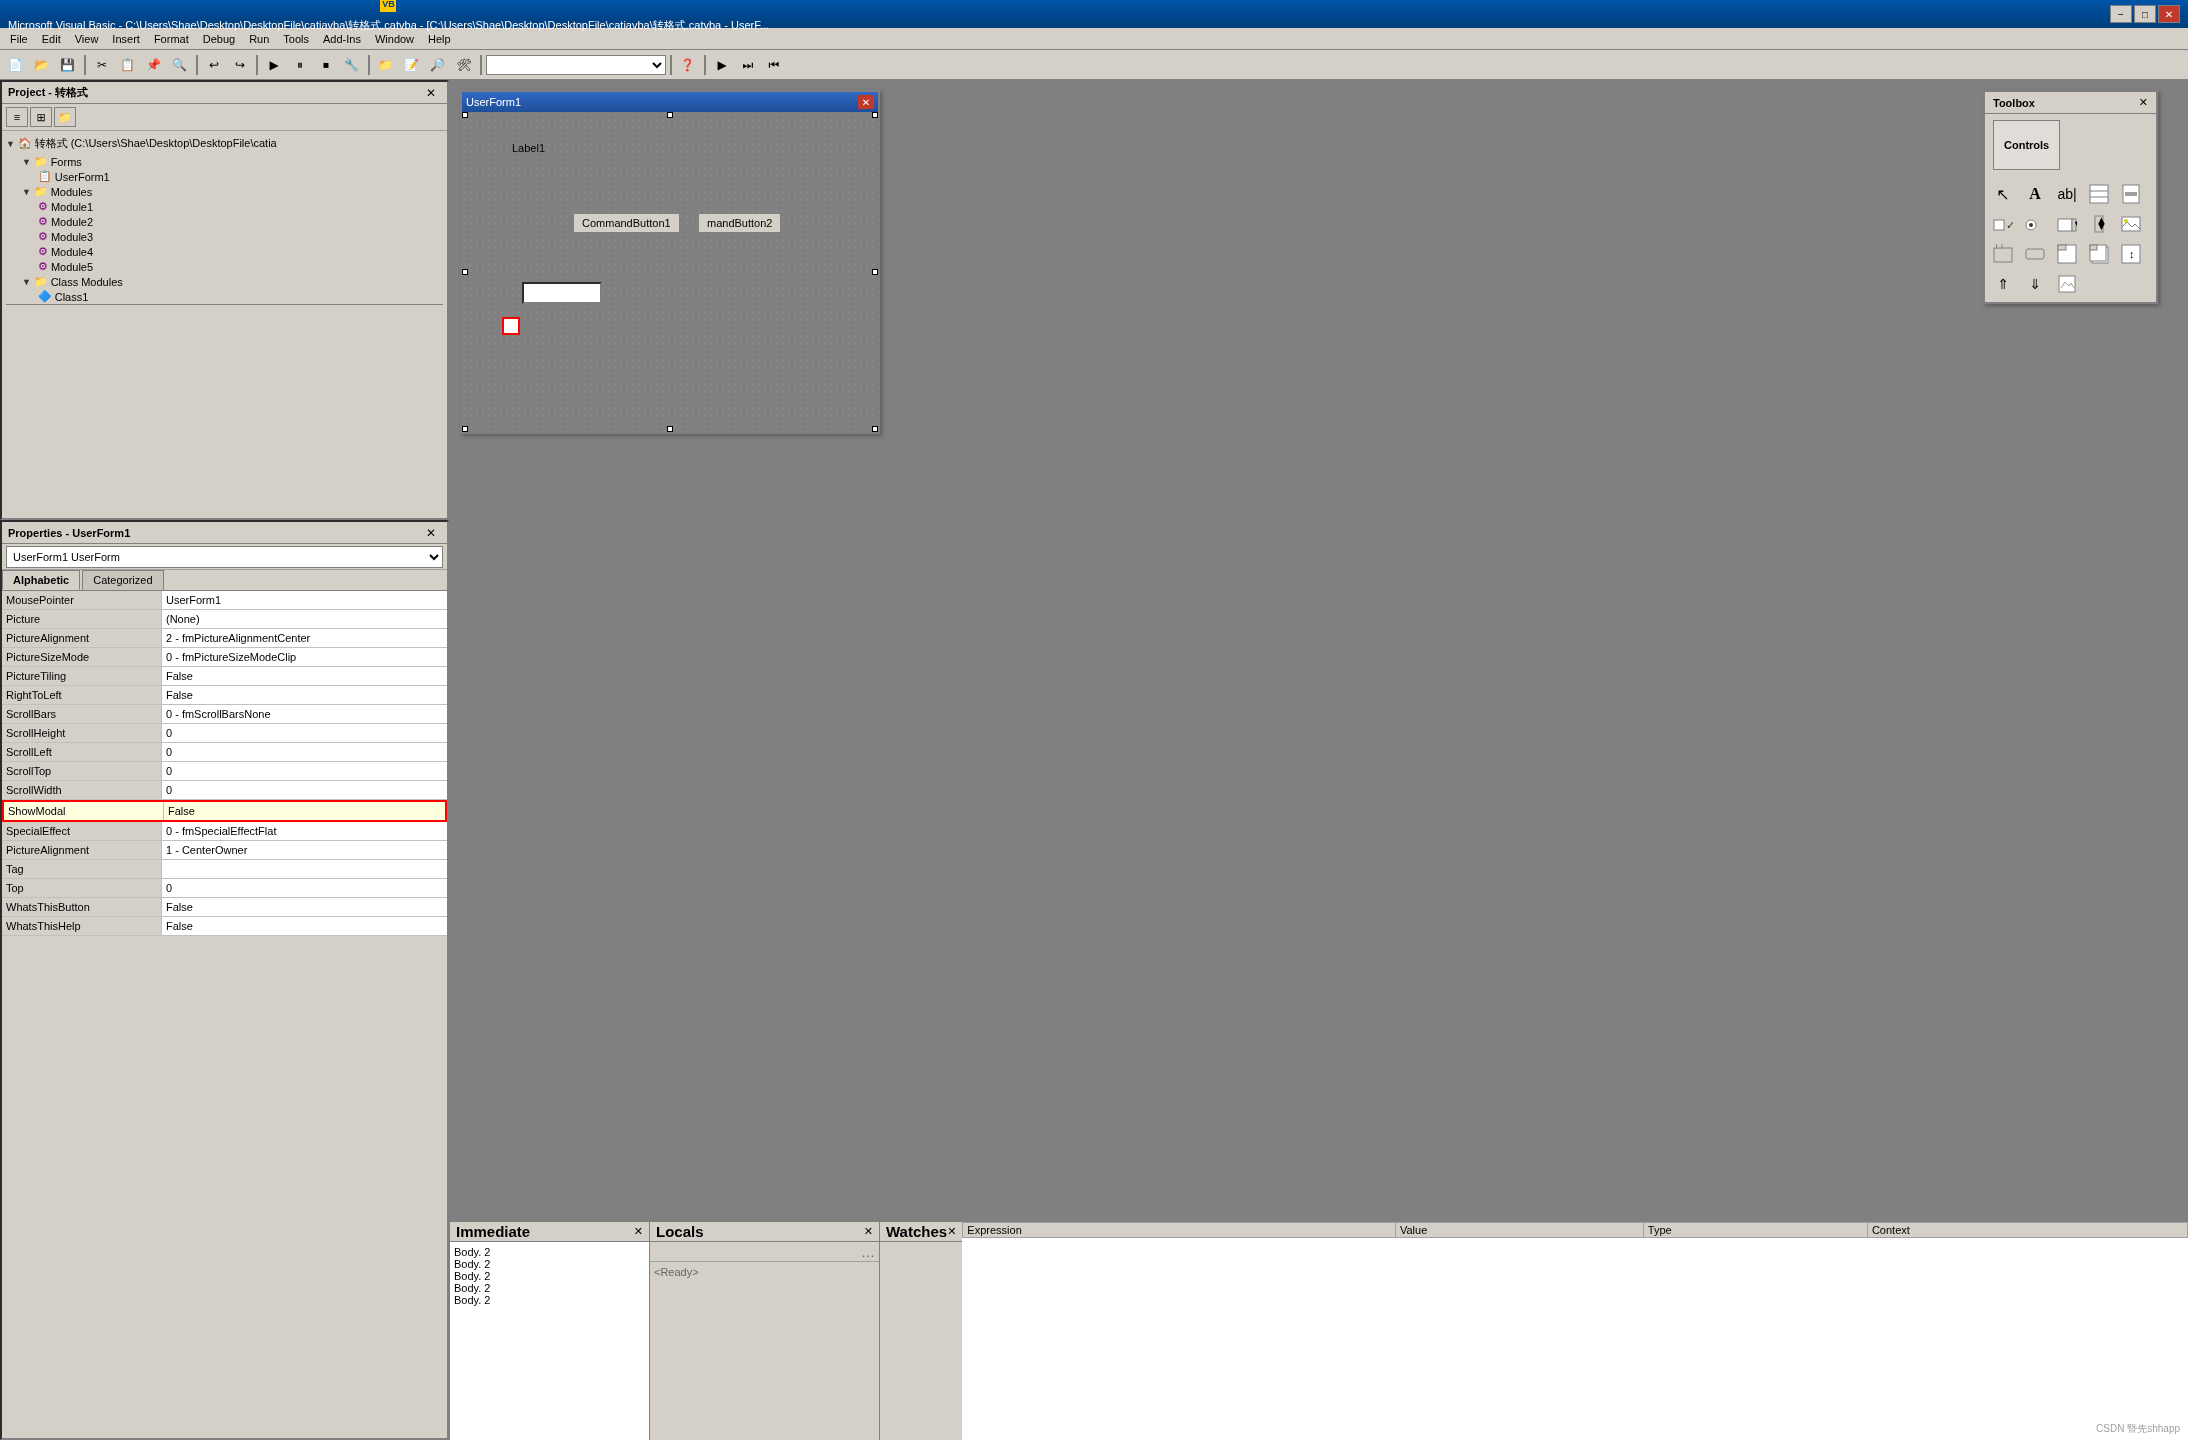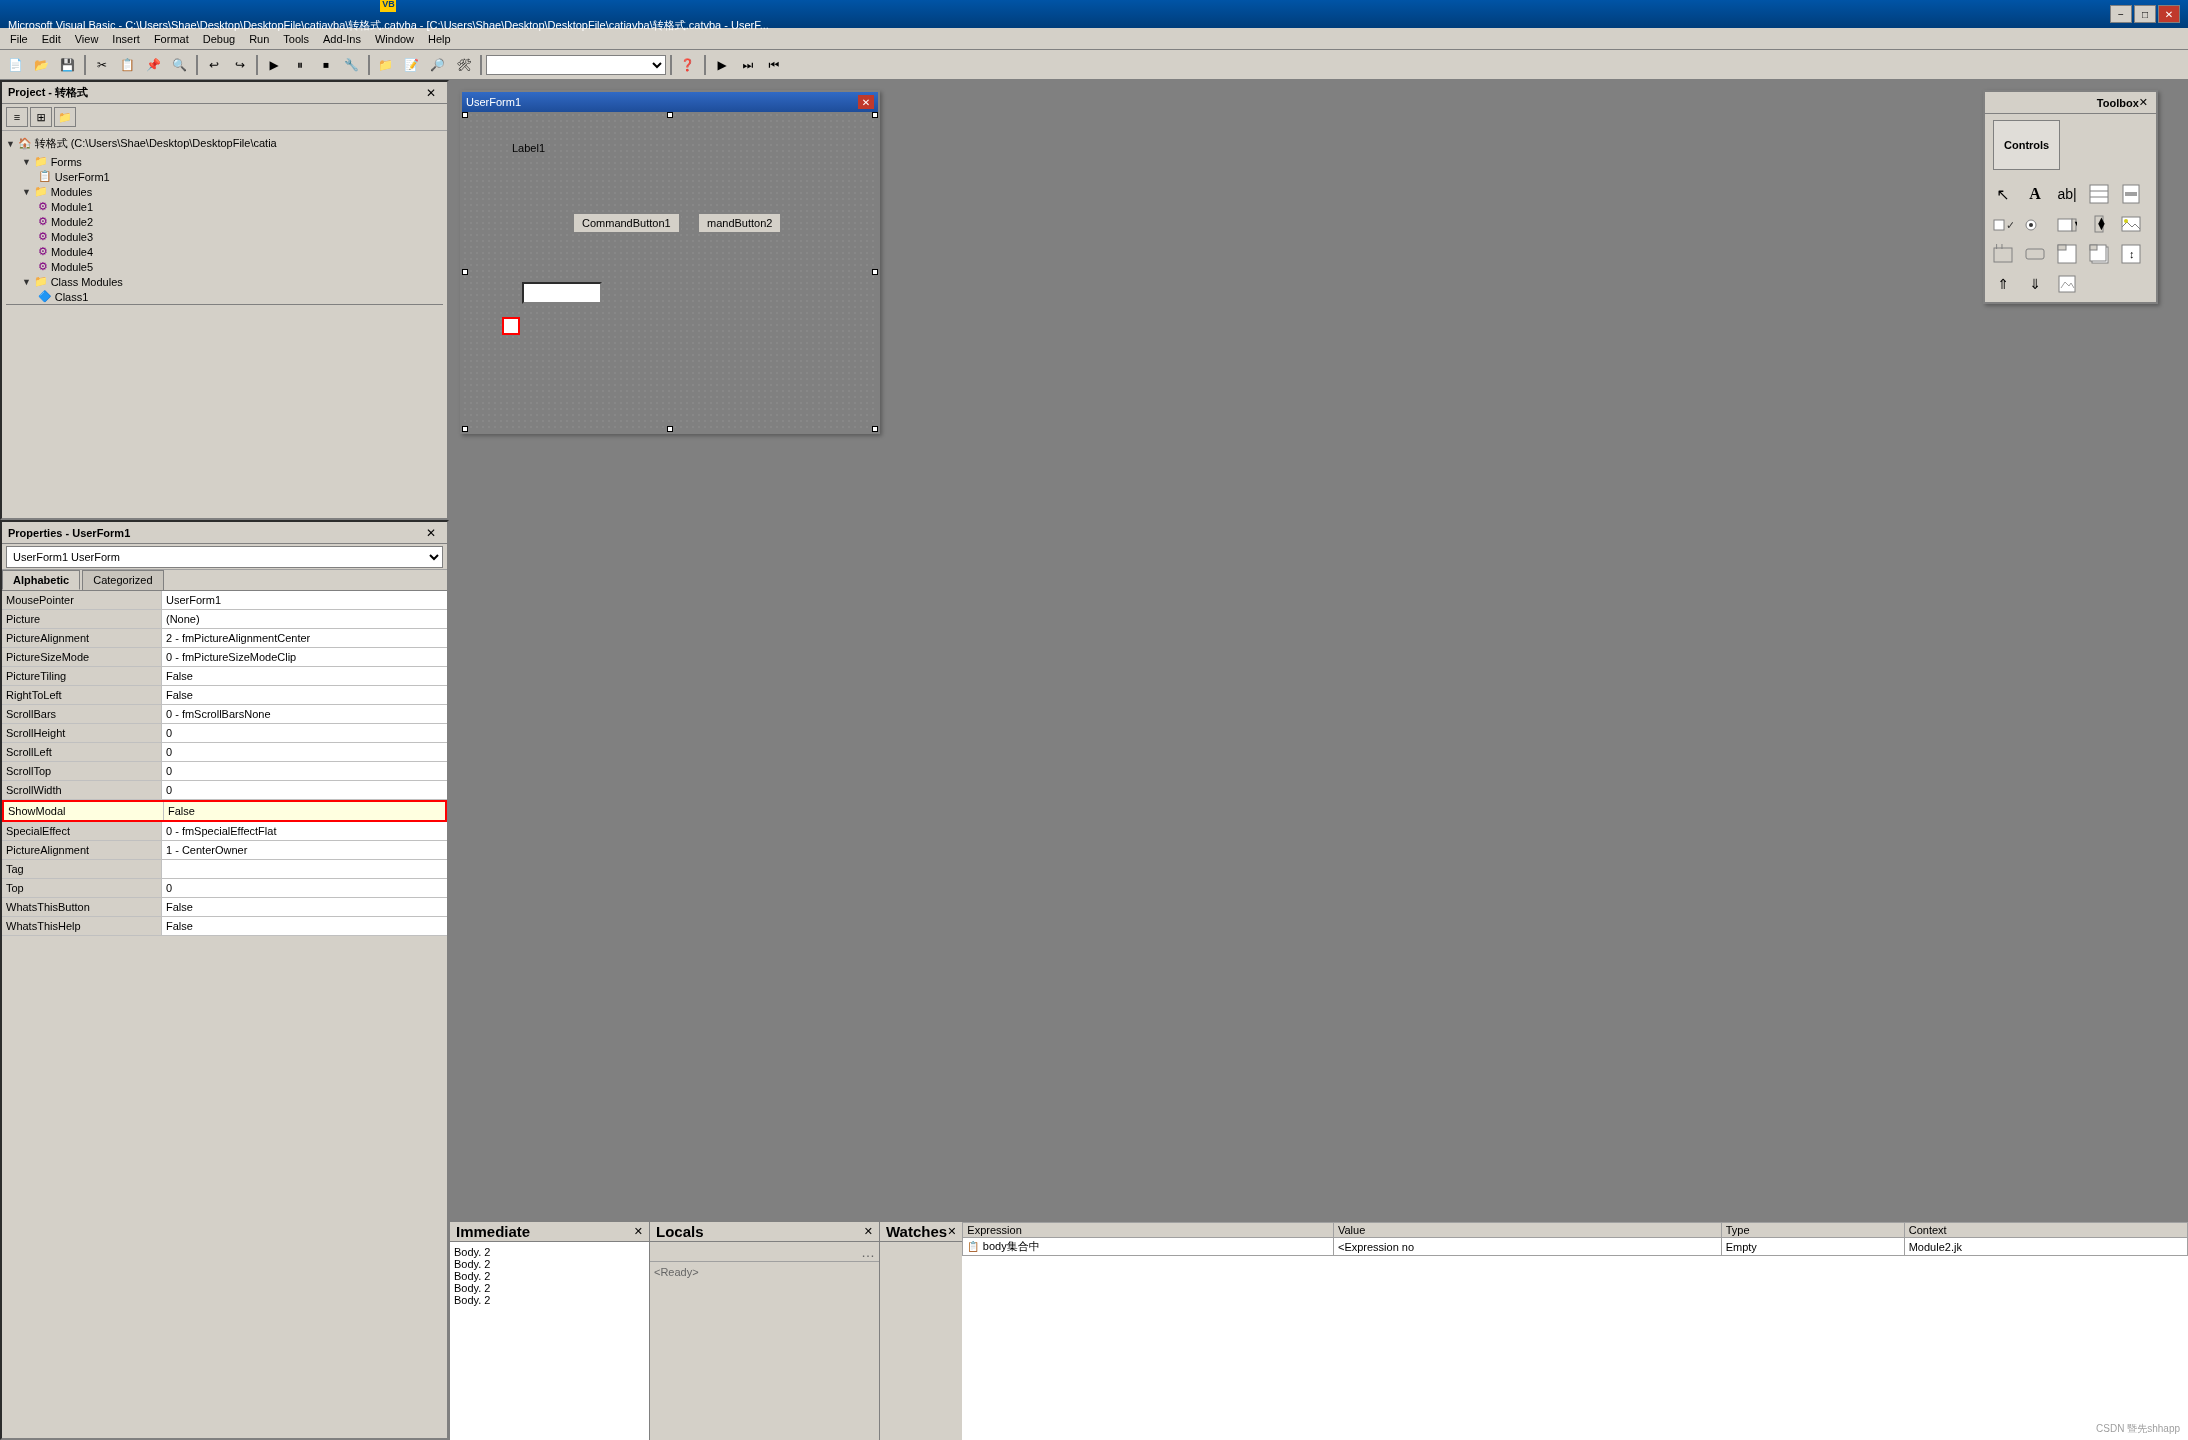--- a/index.html
+++ b/index.html
@@ -216,21 +216,21 @@
       border: 2px solid #808080;
       box-shadow: 2px 2px 4px rgba(0,0,0,0.3);
     }
     .toolbox-header {
       background: #d4d0c8;
       padding: 4px 8px;
       font-size: 12px;
       font-weight: bold;
       border-bottom: 1px solid #808080;
       display: flex;
-      justify-content: flex-end;
+      justify-content: space-between;
       align-items: center;
     }
     .toolbox-tab {
       padding: 18px 10px;
       background: #e0ddd8;
       border: 1px solid #808080;
       font-size: 11px;
       font-weight: bold;
       cursor: pointer;
       display: inline-block;
@@ -676,28 +676,20 @@
           <table class="debug-table">
             <thead>
               <tr>
                 <th>Expression</th>
                 <th>Value</th>
                 <th>Type</th>
                 <th>Context</th>
               </tr>
             </thead>
             <tbody>
-              <tr class="table-row">
-                <td>
-                  <span class="debug-row-icon">📋</span> body集合中
-                </td>
-                <td>&lt;Expression no</td>
-                <td>Empty</td>
-                <td>Module2.jk</td>
-              </tr>
             </tbody>
           </table>
         </div>
       </div>
 
     </div>
   </div>
 
 </div>
 

